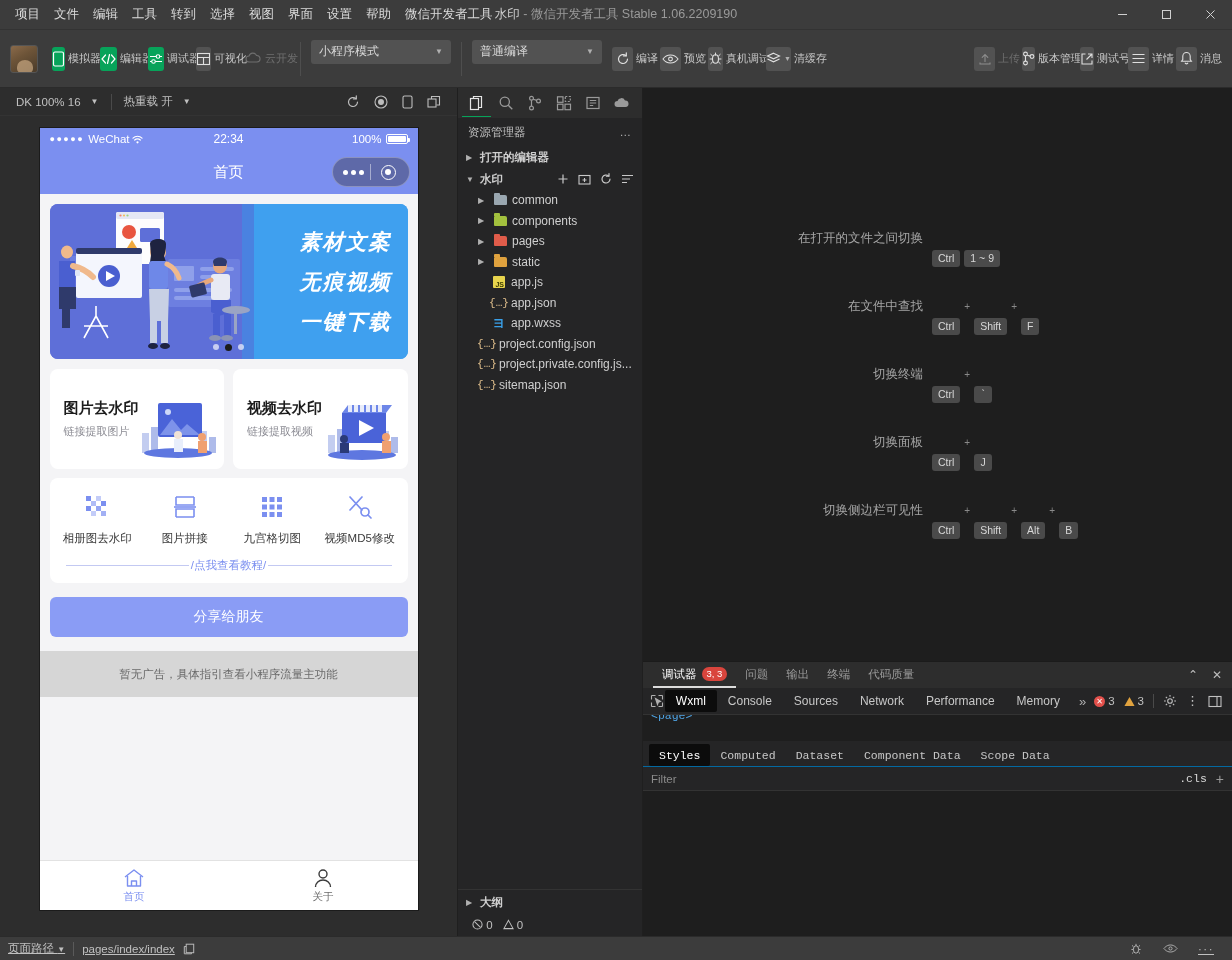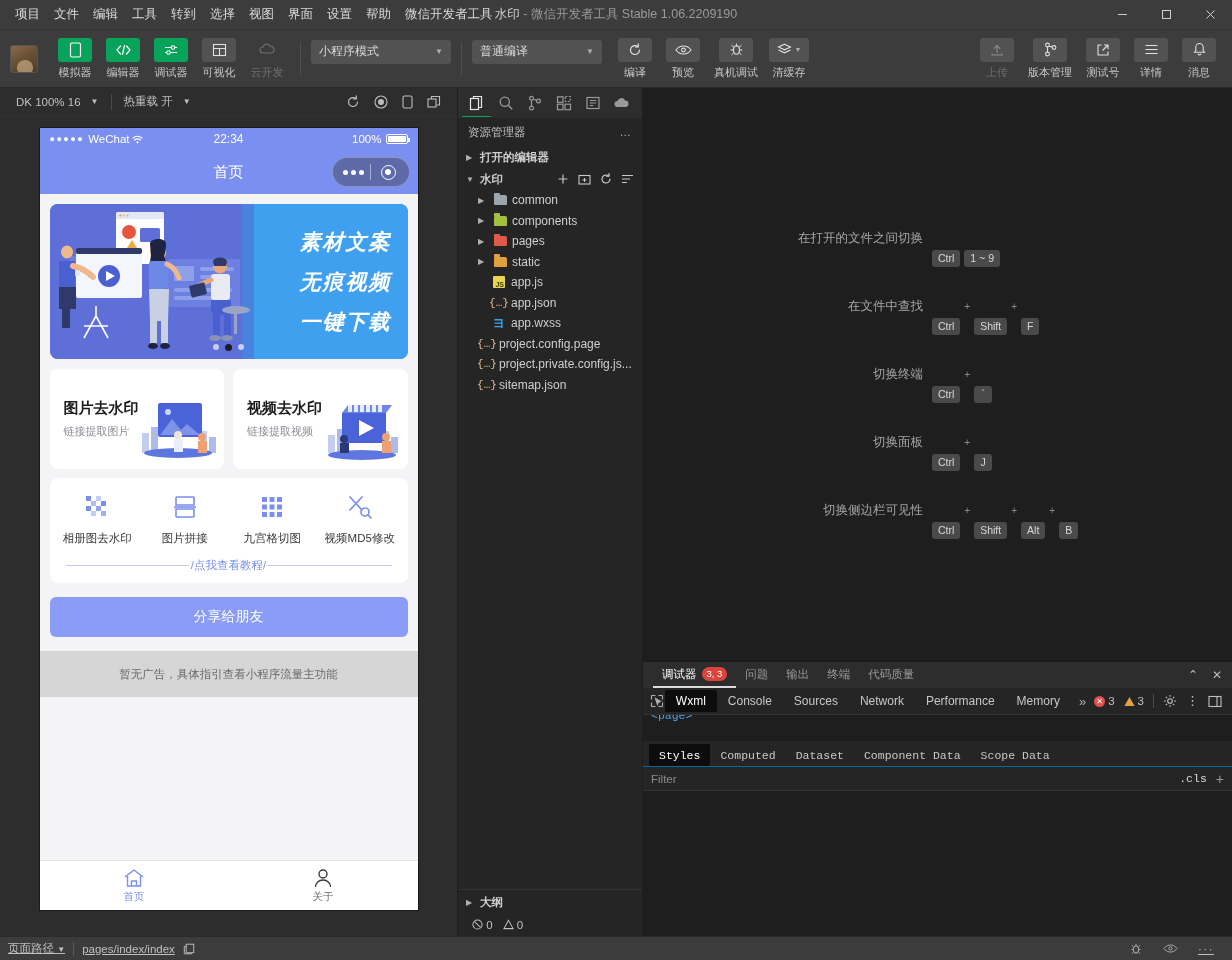--- a/index.html
+++ b/index.html
@@ -43,21 +43,21 @@
     width: 28px; height: 28px; border-radius: 3px; margin-right: 14px;
     background: linear-gradient(150deg,#8a6a4a 0%, #6d5438 40%, #4a3b2a 100%);
     border: 1px solid #555; flex: none; overflow: hidden; position: relative;
   }
   .avatar::after {
     content: ''; position: absolute; left: 6px; top: 14px; width: 16px;
     height: 14px; border-radius: 50% 50% 40% 40%; background: #c9a882; opacity: .7;
   }
   .tb-group { display: flex; align-items: center; gap: 2px; }
   .tb-item {
-    width: 46px; display: flex; flex-direction: column; align-items: center;
+    width: 46px; display: flex; flex-direction: row; align-items: center;
     gap: 3px; cursor: default;
   }
   .tb-btn {
     width: 34px; height: 24px; border-radius: 3px; display: flex;
     align-items: center; justify-content: center;
   }
   .tb-btn.green { background: #07a35a; }
   .tb-btn.grey  { background: #525252; }
   .tb-btn.flat  { background: transparent; }
   .tb-lbl { font-size: 11px; color: #c8c8c8; white-space: nowrap; }
@@ -942,21 +942,21 @@
         <div class="trow" style="padding-left:34px">
           <span class="fi">
               <span class="wxssic">ヨ</span>
             </span>
           <span class="nm">app.wxss</span>
         </div>
         <div class="trow" style="padding-left:22px">
           <span class="fi">
               <span class="jsonic">{…}</span>
             </span>
-          <span class="nm">project.config.page</span>
+          <span class="nm">project.config.json</span>
         </div>
         <div class="trow" style="padding-left:22px">
           <span class="fi">
               <span class="jsonic">{…}</span>
             </span>
           <span class="nm">project.private.config.js...</span>
         </div>
         <div class="trow" style="padding-left:22px">
           <span class="fi">
               <span class="jsonic">{…}</span>

